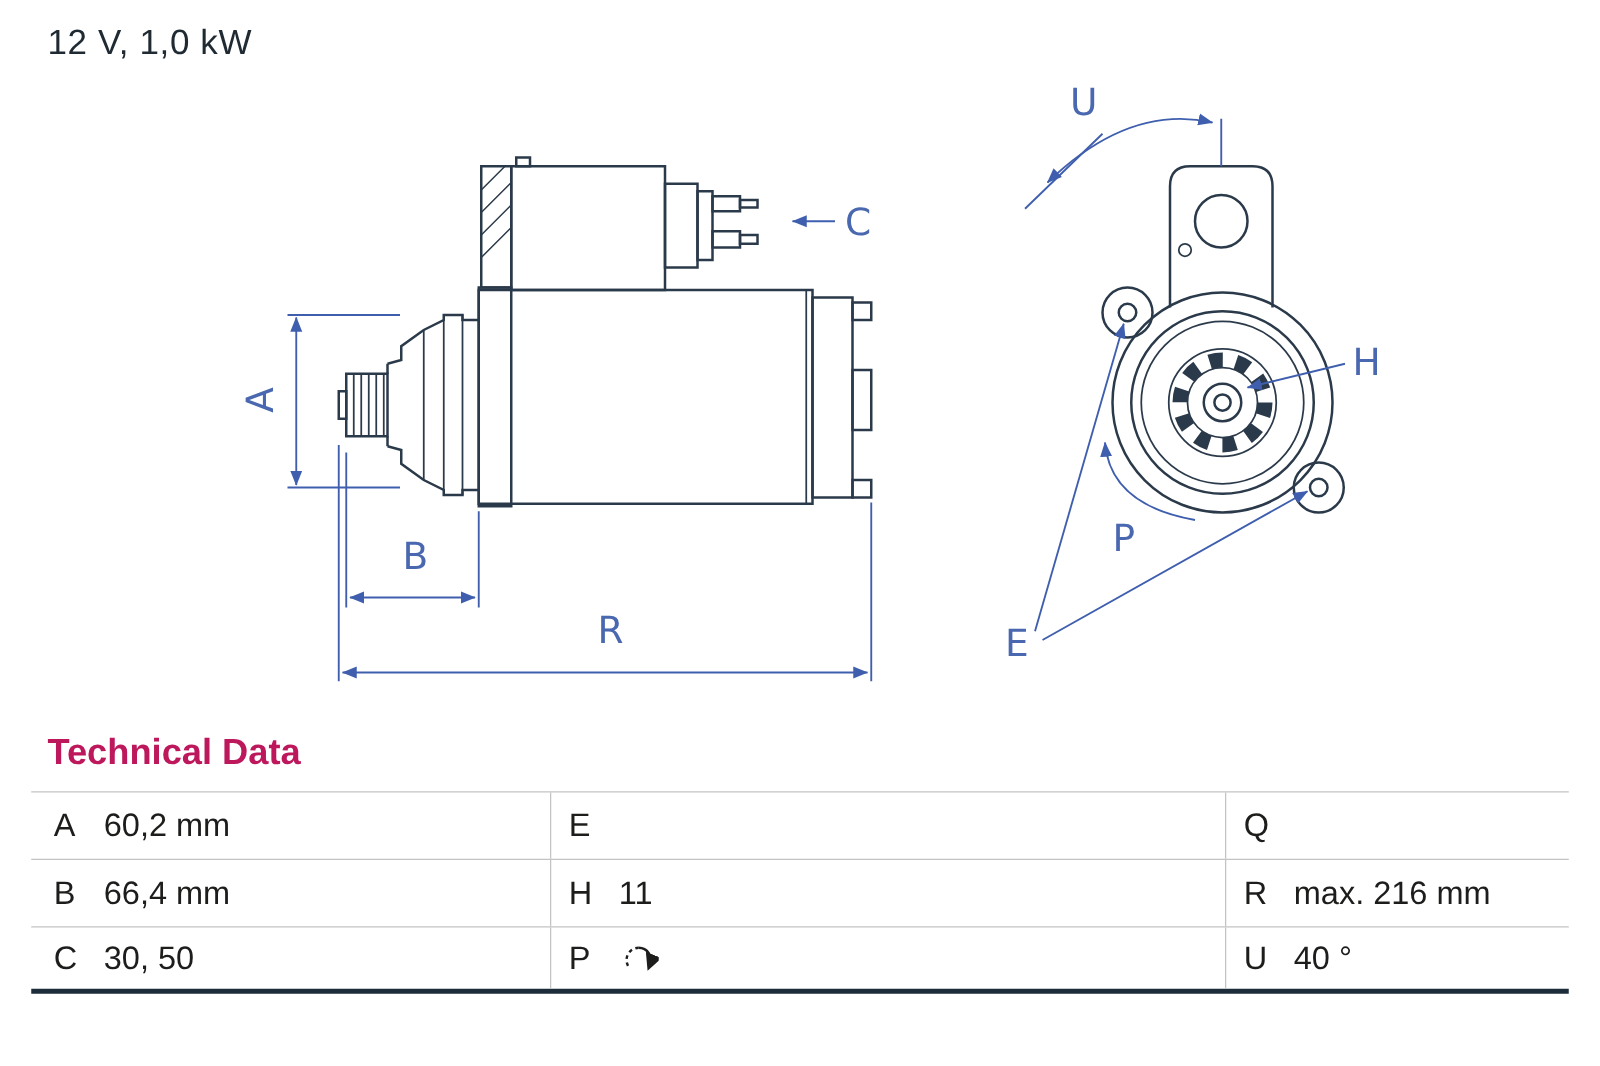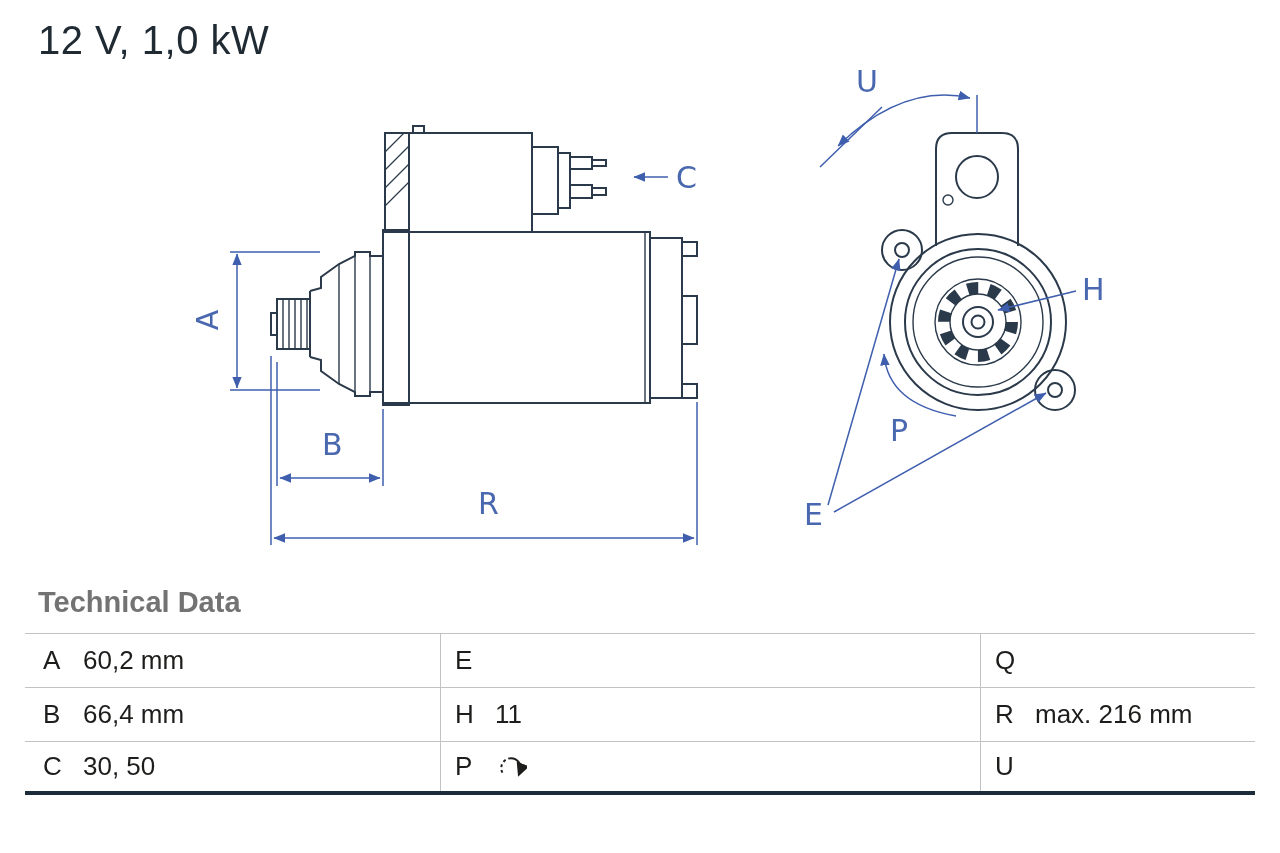--- a/index.html
+++ b/index.html
@@ -3,26 +3,26 @@
 <meta charset="utf-8">
 <style>
   * { margin:0; padding:0; box-sizing:border-box; }
   html,body { background:#ffffff; }
   body {
     width:1280px; height:853px; position:relative; overflow:hidden;
     font-family:"Liberation Sans", sans-serif; color:#1d1d1b;
   }
   .page-title {
     position:absolute; left:38px; top:18px;
-    font-size:40px; font-weight:400; color:#1f2a33; letter-spacing:0.5px;
+    font-size:28px; font-weight:400; color:#1f2a33; letter-spacing:0.5px;
   }
   svg.drawing { position:absolute; left:0; top:0; }
   .tech-heading {
     position:absolute; left:38px; top:586px;
-    font-size:29px; font-weight:700; color:#737373;
+    font-size:29px; font-weight:700; color:#be185d;
   }
   .data-table {
     position:absolute; left:25px; top:633px; width:1230px;
   }
   .data-row {
     display:flex; height:54px; align-items:stretch;
     border-top:1px solid #c3c3c3; font-size:26px;
   }
   .data-row:last-child { border-bottom:4px solid #1d2c3a; }
   .cell { display:flex; align-items:center; }
@@ -205,15 +205,16 @@
               <path d="M0,0 L10,5 L0,10 z" fill="#1d1d1b"></path>
             </marker>
           </defs>
           <path d="M18,7 A11,11 0 0 0 8.5,23.5" stroke="#1d1d1b" stroke-width="2.2" fill="none" stroke-dasharray="3.2 3.2"></path>
           <path d="M18,7 A11,11 0 0 1 28.2,22" stroke="#1d1d1b" stroke-width="2.2" fill="none" marker-end="url(#arrD)"></path>
         </svg>
       </span>
     </div>
     <div class="cell c3">
       <span class="k">U</span>
+      <span class="v">40 °</span>
     </div>
   </div>
 </div>
 
 </body></html>

